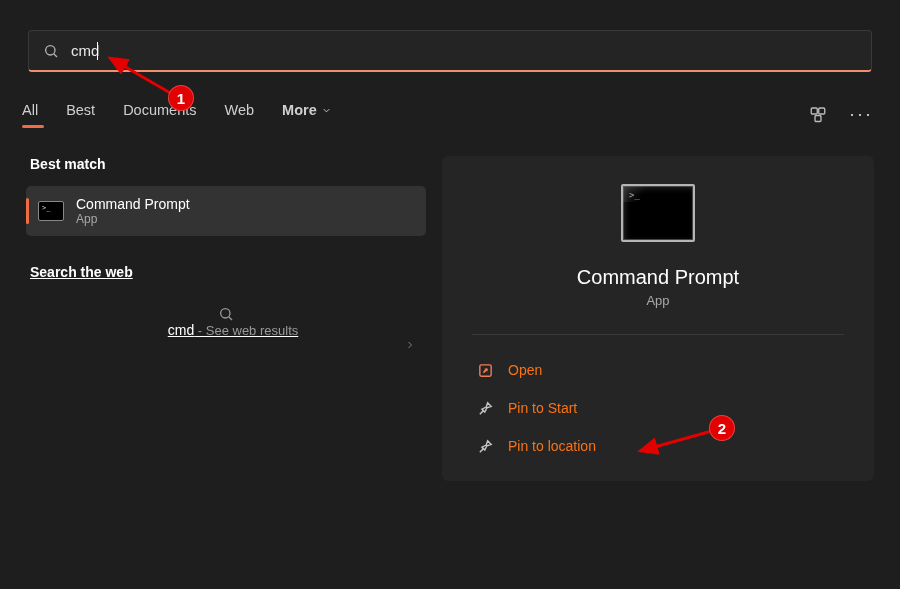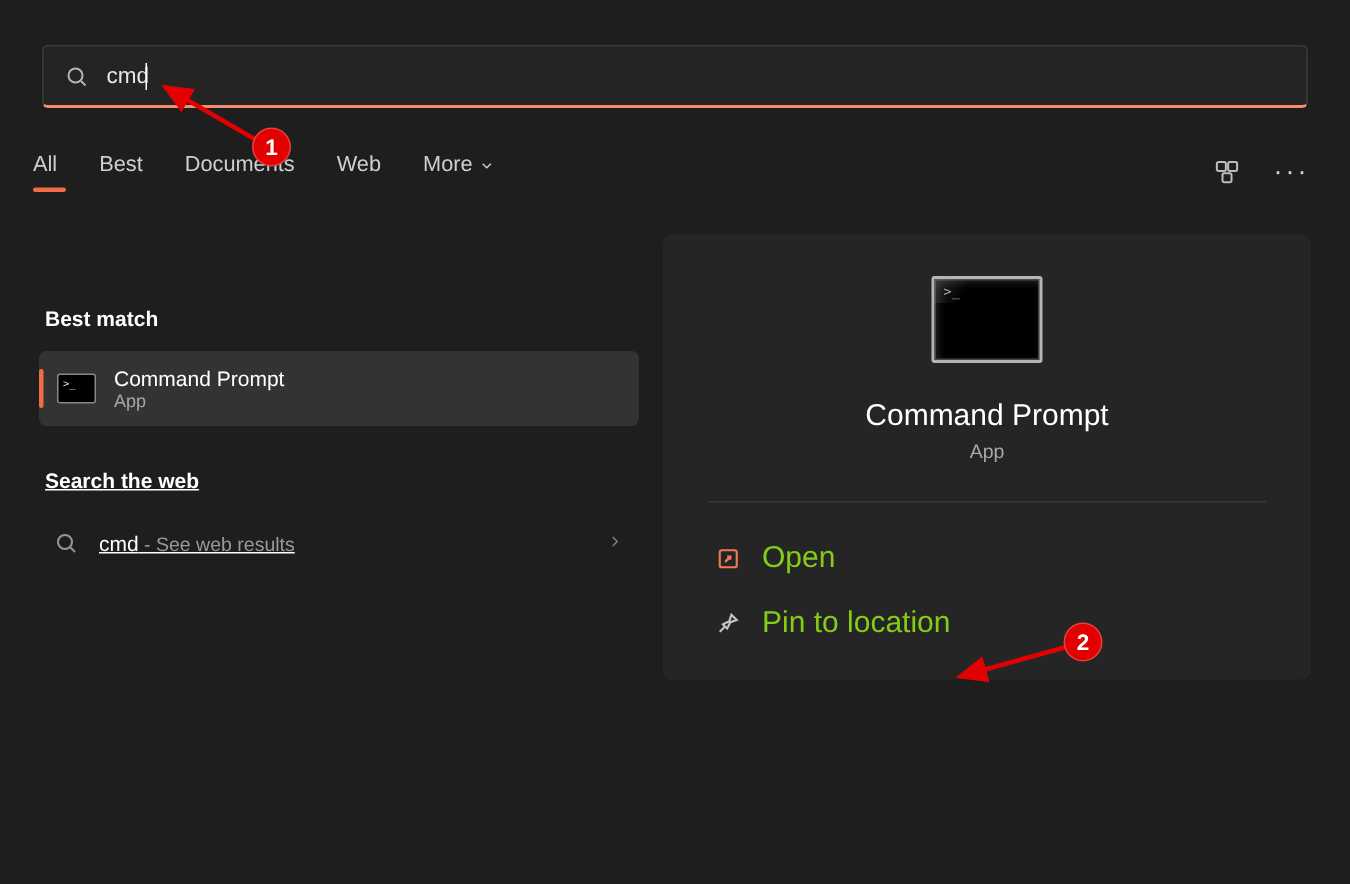--- a/index.html
+++ b/index.html
@@ -61,20 +61,21 @@
       bottom: -2px;
       width: 22px;
       height: 3px;
       background: #ef6c47;
       border-radius: 2px;
     }
     .more-tab {
       display: flex;
       align-items: center;
       gap: 4px;
+      font-weight: bold;
     }
     .tabs-spacer { flex: 1; }
     .tabs-right {
       display: flex;
       align-items: center;
       gap: 22px;
       margin-right: 5px;
     }
     .tabs-icon {
       width: 18px;
@@ -89,21 +90,20 @@
       color: #d8d8d8;
     }
 
     .columns {
       display: flex;
       padding: 22px 26px 0 26px;
       gap: 16px;
     }
     .left-col {
       width: 400px;
-      margin-top: 48px;
     }
     .right-col {
       flex: 1;
       background: #252525;
       border-radius: 6px;
       padding: 28px 30px 0 30px;
     }
     .section-header {
       font-size: 14px;
       font-weight: 600;
@@ -156,20 +156,21 @@
     .web-section {
       margin-top: 28px;
       text-decoration: underline;
     }
     .web-item {
       display: flex;
       align-items: center;
       padding: 12px 10px;
       cursor: pointer;
       border-radius: 4px;
+      flex-direction: column;
     }
     .web-item .search-glyph {
       width: 16px;
       height: 16px;
       opacity: 0.75;
     }
     .web-item .web-text {
       margin-left: 14px;
       font-size: 14px;
       color: #ffffff;
@@ -228,22 +229,22 @@
     }
     .action-list {
       padding: 16px 0;
     }
     .action-item {
       display: flex;
       align-items: center;
       gap: 14px;
       padding: 10px 4px;
       cursor: pointer;
-      font-size: 20px;
-      color: #84cc16;
+      font-size: 14px;
+      color: #f97316;
     }
     .action-icon {
       width: 18px;
       height: 18px;
       display: flex;
       align-items: center;
       justify-content: center;
     }
     .action-icon svg { display: block; }
     .accent { stroke: #ef7a56; }
@@ -359,20 +360,28 @@
             </svg>
         </span>
         <span>Open</span>
       </div>
       <div class="action-item">
         <span class="action-icon">
           <svg viewBox="0 0 24 24" width="17" height="17" fill="none" class="muted" stroke-width="2">
               <path d="M15 4l5 5-6 2-3 6-2-2-5 5 5-5-2-2 6-3 2-6z"></path>
             </svg>
         </span>
+        <span>Pin to Start</span>
+      </div>
+      <div class="action-item">
+        <span class="action-icon">
+          <svg viewBox="0 0 24 24" width="17" height="17" fill="none" class="muted" stroke-width="2">
+              <path d="M15 4l5 5-6 2-3 6-2-2-5 5 5-5-2-2 6-3 2-6z"></path>
+            </svg>
+        </span>
         <span>Pin to location</span>
       </div>
     </div>
   </div>
 </div>
 
 <div class="callout callout-1">1</div>
 <svg class="arrow" style="top:50px;left:100px;" width="85" height="55">
   <defs>
       <marker id="ah1" markerWidth="8" markerHeight="8" refX="6" refY="3" orient="auto">

